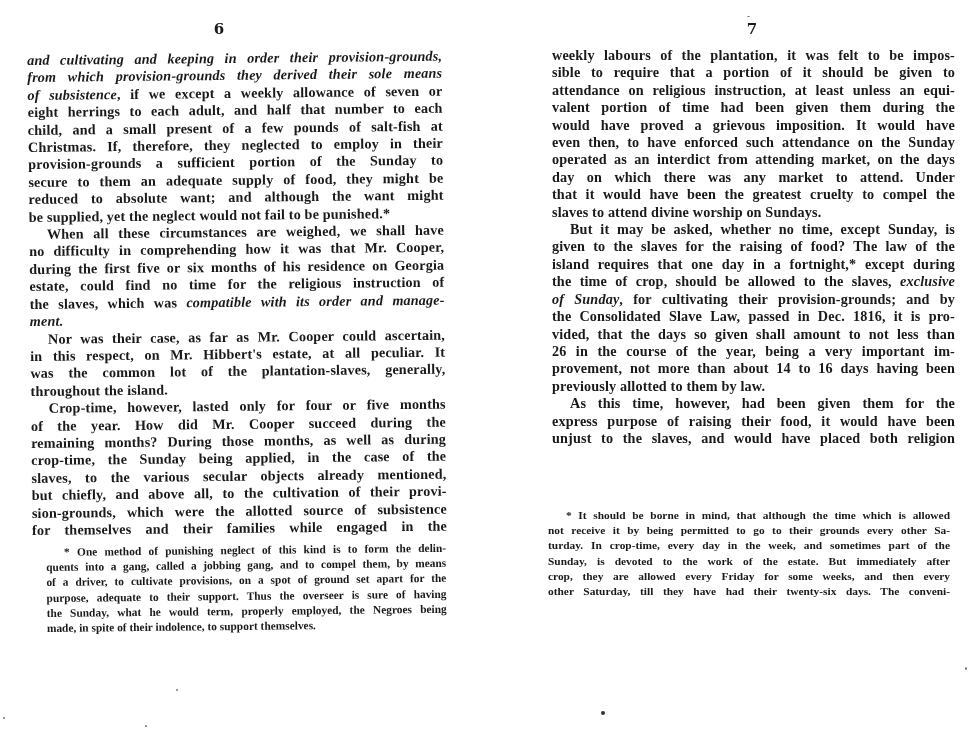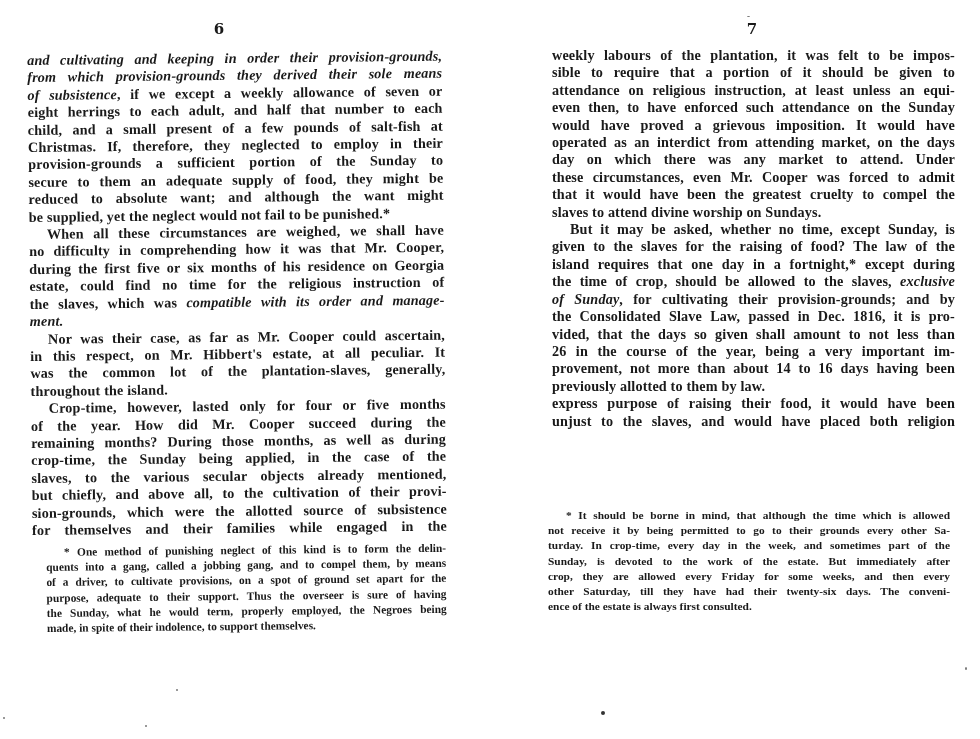--- a/index.html
+++ b/index.html
@@ -66,48 +66,48 @@
       <span class="line last">made, in spite of their indolence, to support themselves.</span>
     </div>
 </div>
 
 <div class="page page-right">
   <div class="page-num">7</div>
   <div class="body-text" id="right-body">
       <span class="line"><span>weekly labours of the plantation, it was felt to be impos-</span></span>
       <span class="line"><span>sible to require that a portion of it should be given to</span></span>
       <span class="line"><span>attendance on religious instruction, at least unless an equi-</span></span>
+      <span class="line"><span>valent portion of time had been given them during the</span></span>
+      <span class="line"><span>would have proved a grievous imposition.  It would have</span></span>
       <span class="line"><span>even then, to have enforced such attendance on the Sunday</span></span>
-      <span class="line"><span>would have proved a grievous imposition.  It would have</span></span>
       <span class="line"><span>operated as an interdict from attending market, on the days</span></span>
       <span class="line"><span>day on which there was any market to attend.  Under</span></span>
-      <span class="line"><span>these circumstances, even Mr. Cooper was forced to admit</span></span>
       <span class="line"><span>that it would have been the greatest cruelty to compel the</span></span>
       <span class="line last"><span>slaves to attend divine worship on Sundays.</span></span>
       <span class="line indent"><span>But it may be asked, whether no time, except Sunday, is</span></span>
       <span class="line"><span>given to the slaves for the raising of food?  The law of the</span></span>
       <span class="line"><span>island requires that one day in a fortnight,* except during</span></span>
       <span class="line"><span>the time of crop, should be allowed to the slaves, </span><em>exclusive</em></span>
       <span class="line"><em>of Sunday</em><span>, for cultivating their provision-grounds; and by</span></span>
       <span class="line"><span>the Consolidated Slave Law, passed in Dec. 1816, it is pro-</span></span>
       <span class="line"><span>vided, that the days so given shall amount to not less than</span></span>
       <span class="line"><span>26 in the course of the year, being a very important im-</span></span>
       <span class="line"><span>provement, not more than about 14 to 16 days having been</span></span>
       <span class="line last"><span>previously allotted to them by law.</span></span>
+      <span class="line indent"><span>As this time, however, had been given them for the</span></span>
       <span class="line"><span>express purpose of raising their food, it would have been</span></span>
       <span class="line"><span>unjust to the slaves, and would have placed both religion</span></span>
     </div>
   <div class="footnote" id="right-foot">
       <span class="line indent">* It should be borne in mind, that although the time which is allowed</span>
       <span class="line">not receive it by being permitted to go to their grounds every other Sa-</span>
       <span class="line">turday.  In crop-time, every day in the week, and sometimes part of the</span>
       <span class="line">Sunday, is devoted to the work of the estate.  But immediately after</span>
       <span class="line">crop, they are allowed every Friday for some weeks, and then every</span>
       <span class="line">other Saturday, till they have had their twenty-six days.  The conveni-</span>
-      <span class="line last">ence of the estate is always first consulted.</span>
     </div>
 </div>
 
 <div class="speck" style="left:601px;top:711px;width:4px;height:4px;background:#333;"></div>
 <div class="speck" style="left:176px;top:689px;width:2px;height:2px;"></div>
 <div class="speck" style="left:3px;top:717px;width:2px;height:2px;"></div>
 <div class="speck" style="left:965px;top:667px;width:2px;height:3px;"></div>
 <div class="speck" style="left:747px;top:16px;width:3px;height:1px;"></div>
 <div class="speck" style="left:145px;top:725px;width:2px;height:2px;"></div>
 

